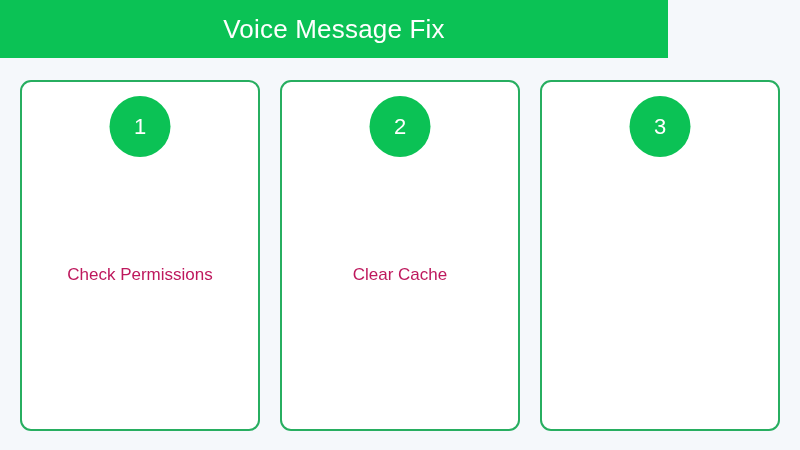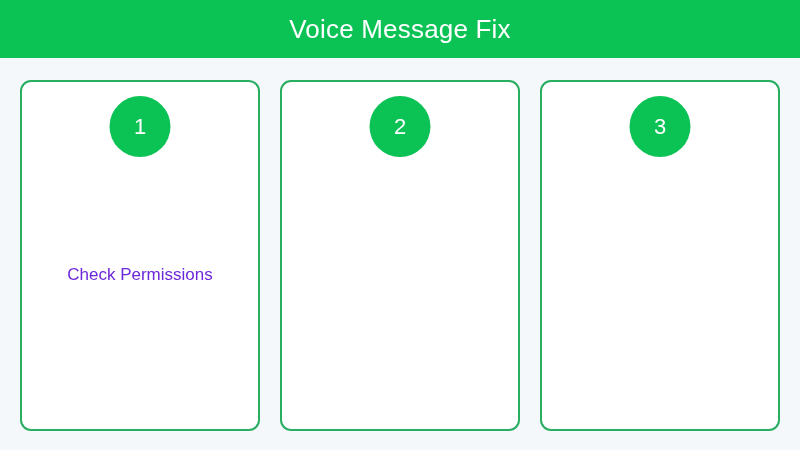--- a/index.html
+++ b/index.html
@@ -21,21 +21,21 @@
     top: 0;
     width: 800px;
     height: 450px;
   }
 
   
   .header-banner {
     position: absolute;
     left: 0;
     top: 0;
-    width: 800px;
+    width: 668px;
     height: 58px;
     background: #0bc255;
     display: flex;
     align-items: center;
     justify-content: center;
     box-sizing: border-box;
   }
   .header-title {
     color: #ffffff;
     font-size: 26px;
@@ -86,21 +86,21 @@
     font-weight: 400;
     line-height: 1;
   }
 
   .step-label {
     position: absolute;
     left: 0;
     top: 183px;
     width: 100%;
     text-align: center;
-    color: #6d28d9;
+    color: #be185d;
     font-size: 17px;
     font-weight: 400;
     line-height: 1.2;
     padding: 0 0;
     box-sizing: border-box;
   }
 </style>
 </head>
 <body>
 
@@ -116,20 +116,21 @@
       <div class="step-badge">
         <span class="step-badge-number">1</span>
       </div>
       <div class="step-label">Check Permissions</div>
     </div>
 
     <div class="step-card">
       <div class="step-badge">
         <span class="step-badge-number">2</span>
       </div>
+      <div class="step-label">Clear Cache</div>
     </div>
 
     <div class="step-card">
       <div class="step-badge">
         <span class="step-badge-number">3</span>
       </div>
     </div>
 
   </div>
 

